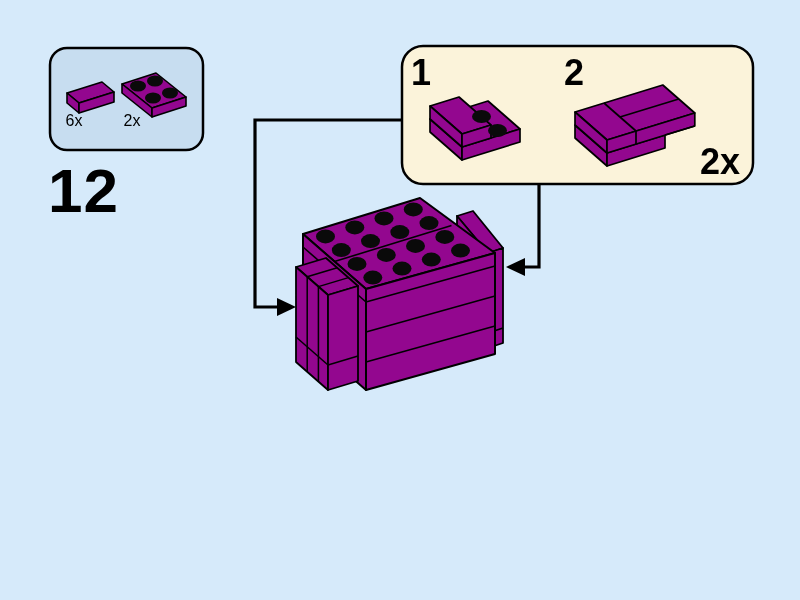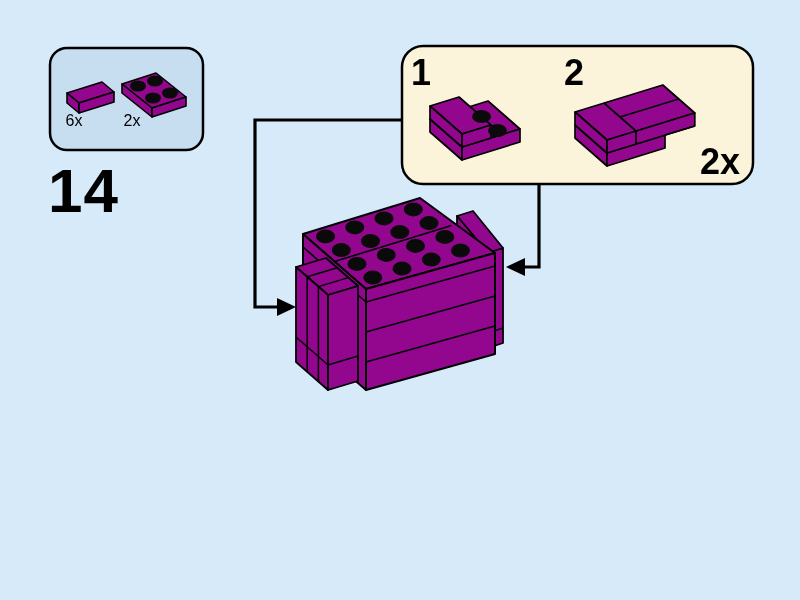--- a/index.html
+++ b/index.html
@@ -146,20 +146,20 @@
         <line x1="307.2" y1="276.8" x2="307.2" y2="371.8" stroke-width="1.5"></line>
         <line x1="318.4" y1="286.6" x2="318.4" y2="381.6" stroke-width="1.5"></line>
         <line x1="296" y1="337" x2="328" y2="365" stroke-width="1.5"></line>
 
         <polygon points="328,295 358,286 358,381 328,390"></polygon>
         <line x1="328" y1="365" x2="358" y2="356" stroke-width="1.5"></line>
       </g>
     </g>
   </svg>
 
-  <div class="txt step-number">14</div>
+  <div class="txt step-number">12</div>
   <div class="txt qty-small qty-6x">6x</div>
   <div class="txt qty-small qty-2x-parts">2x</div>
   <div class="txt substep-num substep-1">1</div>
   <div class="txt substep-num substep-2">2</div>
   <div class="txt callout-qty">2x</div>
 
 </div>
 
 </body></html>

